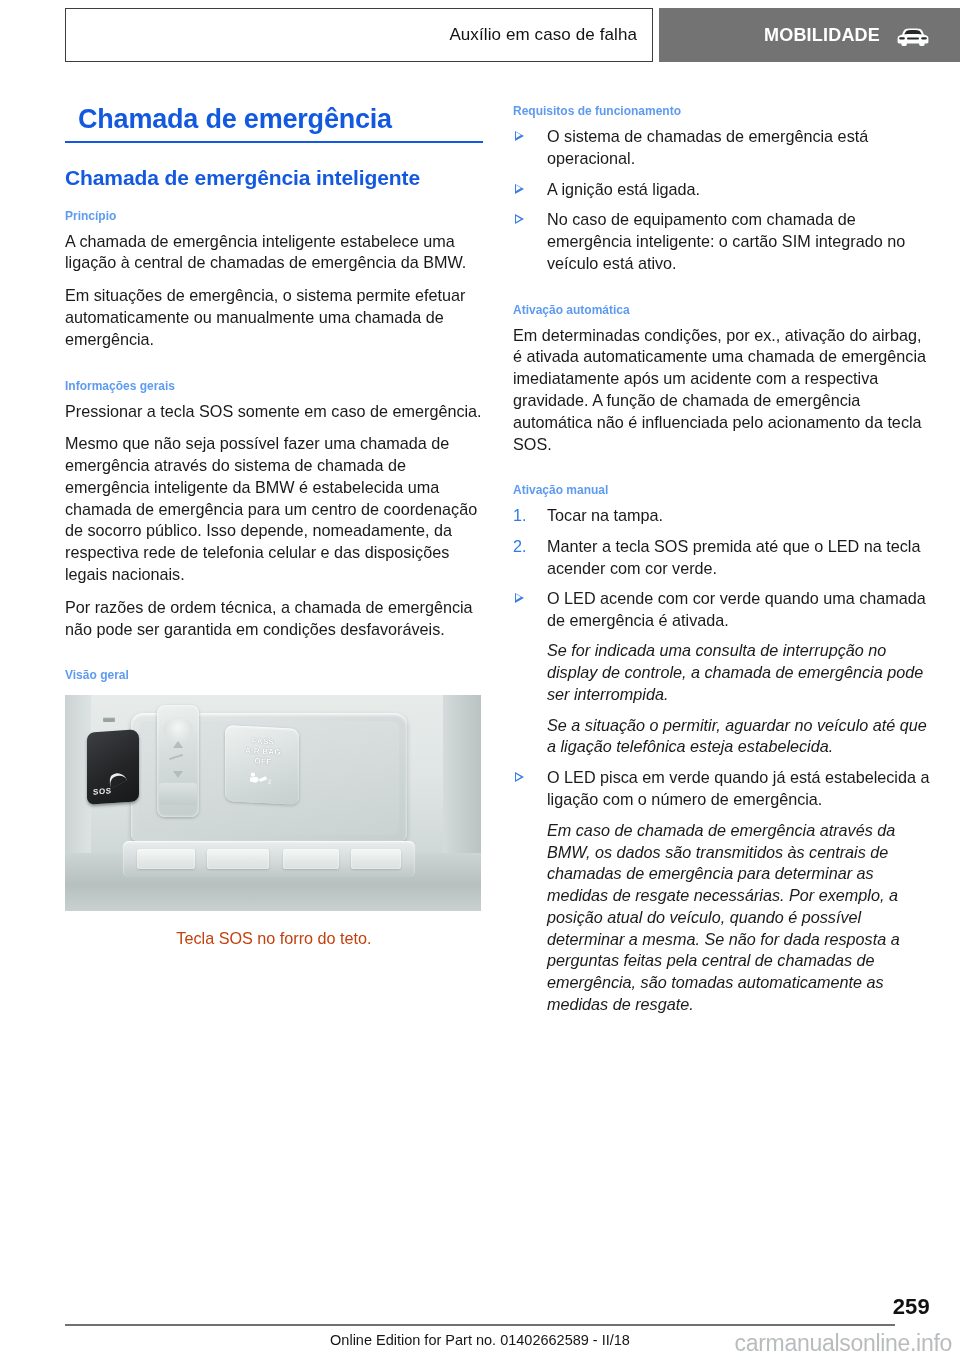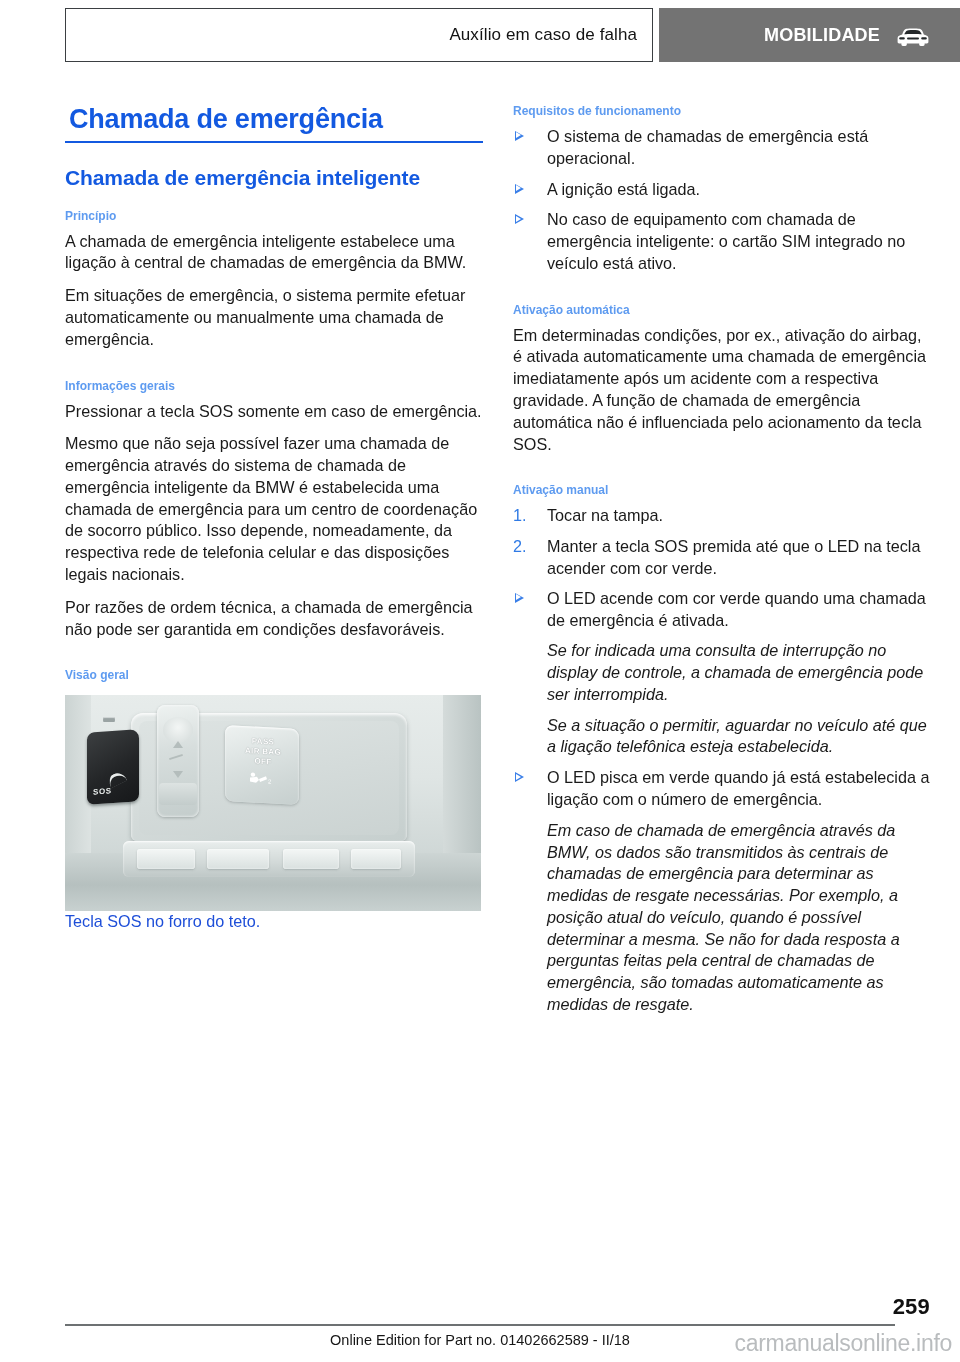--- a/index.html
+++ b/index.html
@@ -75,21 +75,21 @@
     width: 418px;
   }
   .col-left  { left: 65px; }
   .col-right { left: 513px; }
 
   
   h1.page-title {
     font-size: 27px;
     font-weight: bold;
     color: #1359e0;
-    margin: 0 0 6px 4px;
+    margin: 0 0 6px 13px;
     letter-spacing: -0.2px;
     line-height: 1.15;
   }
   .title-rule {
     border: 0;
     border-top: 2px solid #1359e0;
     margin: 0 0 22px 0;
     width: 100%;
   }
   h2.section-title {
@@ -326,21 +326,23 @@
                 0 1px 2px rgba(110,120,120,.35);
   }
   .photo .lamp-1 { left: 72px;  width: 58px; }
   .photo .lamp-2 { left: 142px; width: 62px; }
   .photo .lamp-3 { left: 218px; width: 56px; }
   .photo .lamp-4 { left: 286px; width: 50px; }
 
   figcaption.caption {
     font-size: 16.2px;
     line-height: 1.345;
-    color: #1d4ed8;
+    color: #c2410c;
+    margin-top: 17px;
+    text-align: center;
   }
 
   
   .page-number {
     position: absolute;
     right: 30px;
     top: 1294px;
     font-size: 22px;
     font-weight: bold;
     color: #111111;

